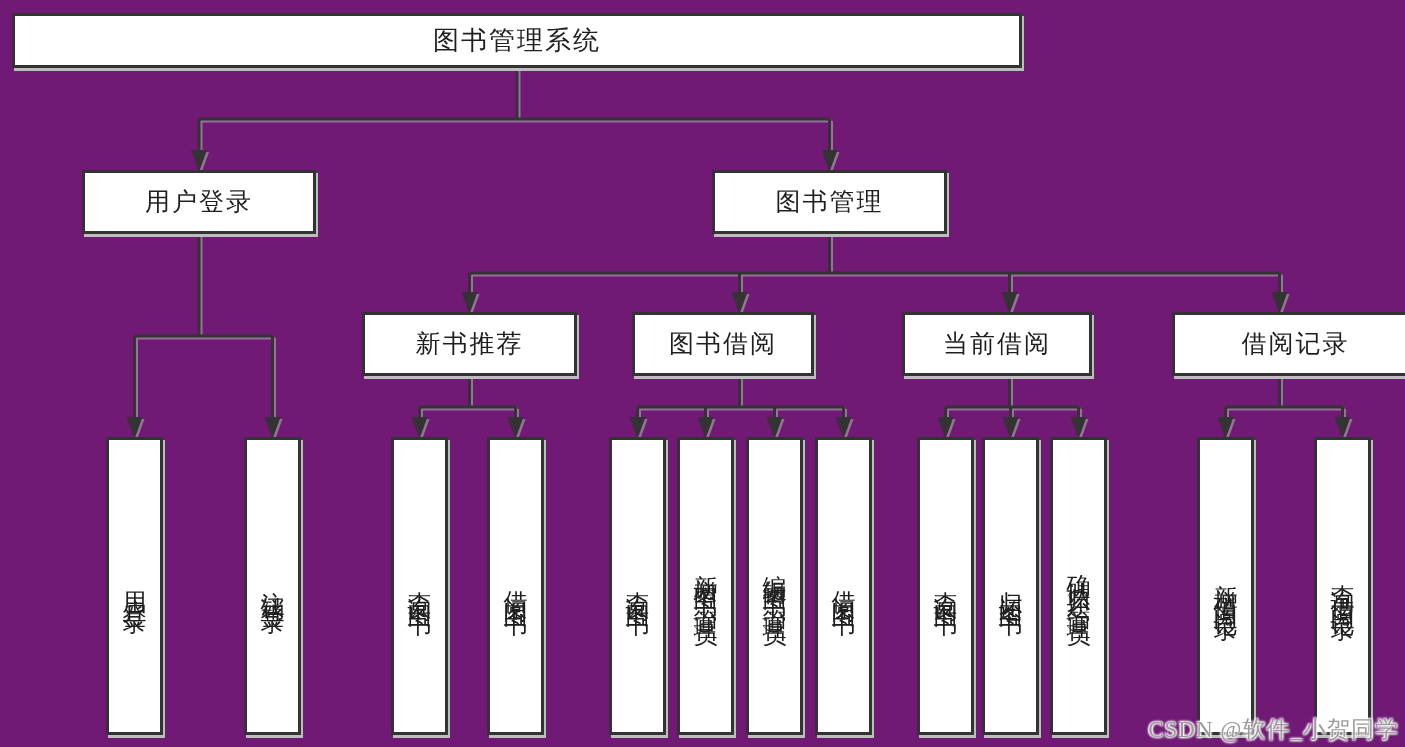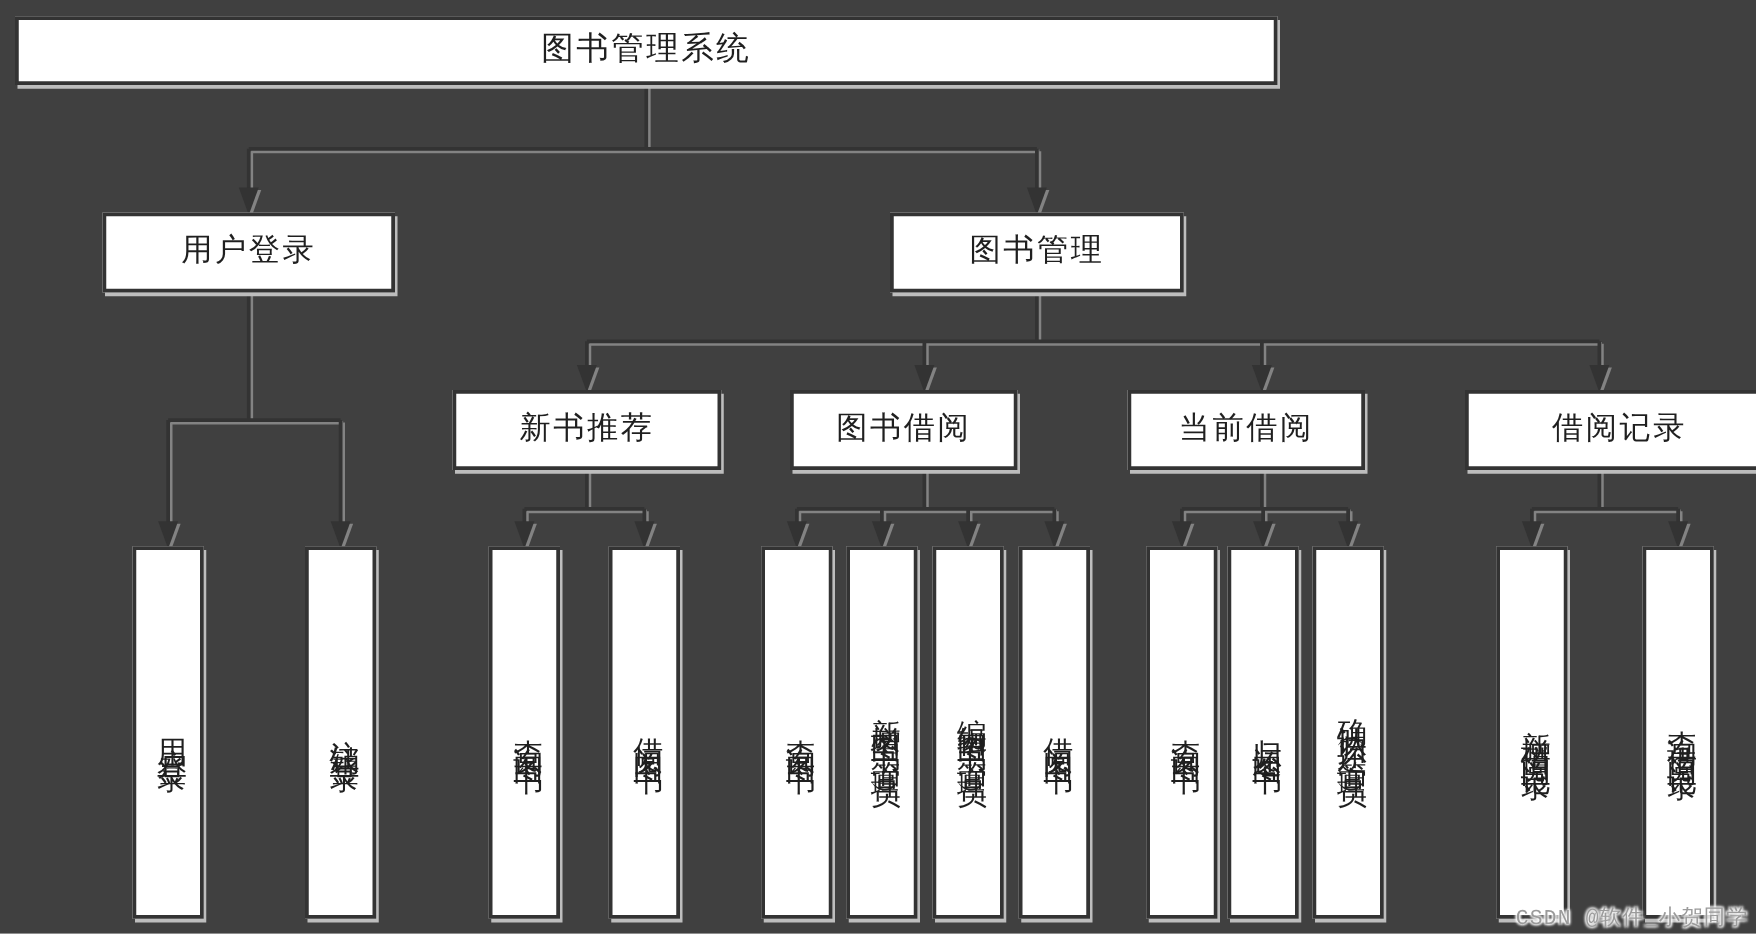--- a/index.html
+++ b/index.html
@@ -1,21 +1,21 @@
 <!DOCTYPE html>
 <html><head>
 <meta charset="utf-8">
 <style>
   html,body{margin:0;padding:0;background:#ffffff;}
   #canvas{
     position:relative;
     width:1405px;height:747px;
-    background:#404040;
+    background:#701a75;
     overflow:hidden;
-    font-family:Liberation Mono, monospace;
+    font-family:Liberation Serif, serif;
   }
   #connectors{position:absolute;left:0;top:0;width:1405px;height:747px;}
   .box{
     position:absolute;
     box-sizing:border-box;
     background:#ffffff;
     border:3px solid #333333;
     box-shadow:2px 3px 0 #bdbdbd;
     display:flex;
     align-items:center;
@@ -28,21 +28,21 @@
   .box.v .lbl{
     writing-mode:vertical-rl;
     text-orientation:mixed;
     font-size:24px;
     letter-spacing:7px;
     line-height:1;
   }
   #watermark{
     position:absolute;
     right:6px;bottom:2px;
-    font-size:17px;
+    font-size:23px;
     color:#9b9b9b;
     letter-spacing:1px;
     text-shadow:1px 1px 2px #ffffff,-1px -1px 2px #ffffff,1px -1px 2px #ffffff,-1px 1px 2px #ffffff;
     white-space:nowrap;
   }
 </style>
 </head>
 <body>
 
 <div id="canvas">

